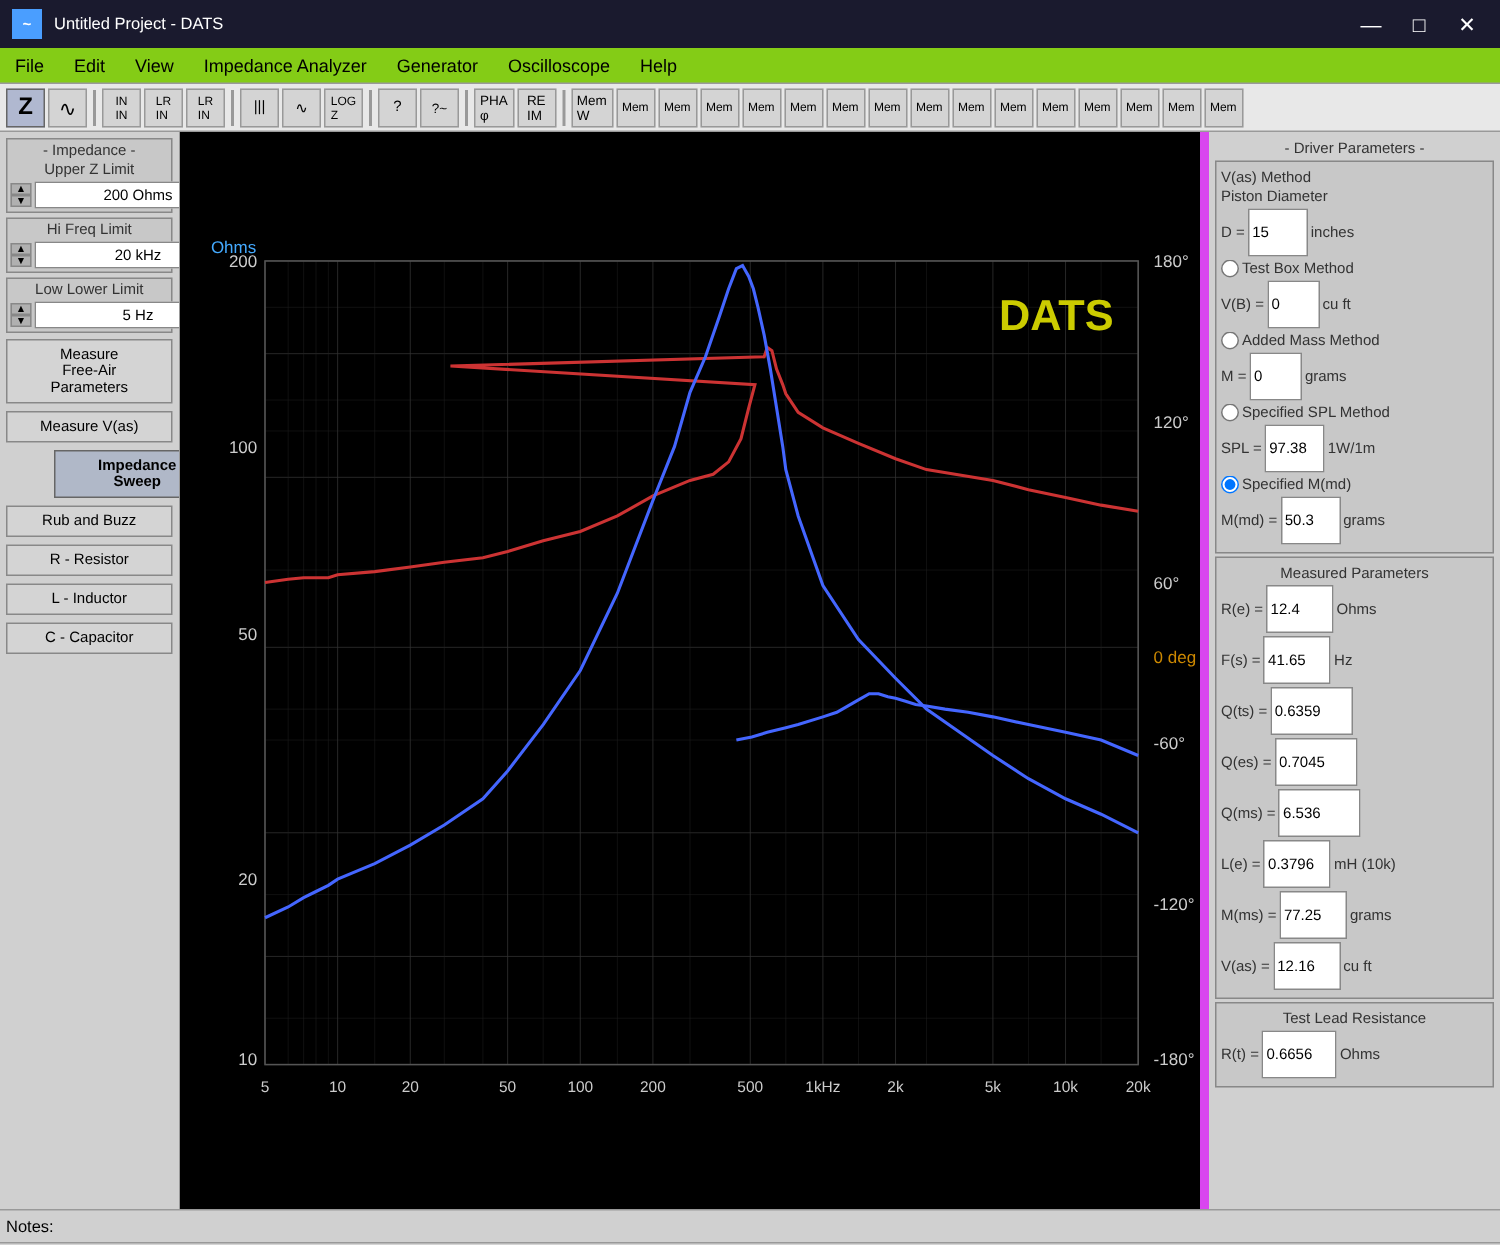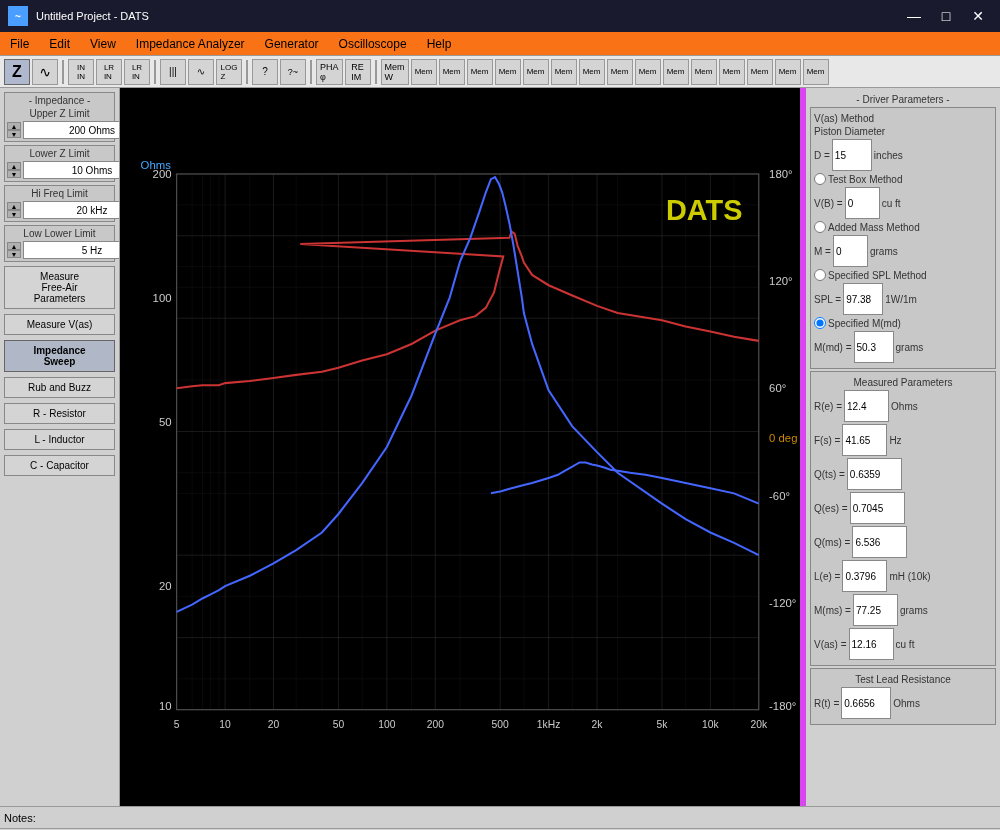--- a/index.html
+++ b/index.html
@@ -6,21 +6,21 @@
     body { width: 1000px; height: 830px; background: #c0c0c0; font-family: 'Segoe UI', Tahoma, Arial, sans-serif; font-size: 11px; overflow: hidden; }
     
     
     #titlebar { background: #1a1a2e; height: 32px; display: flex; align-items: center; justify-content: space-between; padding: 0 8px; color: white; }
     #titlebar-left { display: flex; align-items: center; gap: 8px; }
     #titlebar-icon { width: 20px; height: 20px; background: #4a9eff; display: flex; align-items: center; justify-content: center; font-weight: bold; font-size: 10px; color: white; }
     #titlebar-controls { display: flex; gap: 4px; }
     .title-btn { width: 28px; height: 22px; display: flex; align-items: center; justify-content: center; cursor: pointer; font-size: 14px; color: white; }
     
     
-    #menubar { background: #f97316; height: 24px; display: flex; align-items: center; border-bottom: 1px solid #999; text-align: center; }
+    #menubar { background: #84cc16; height: 24px; display: flex; align-items: center; border-bottom: 1px solid #999; text-align: center; }
     .menu-item { padding: 2px 10px; cursor: pointer; font-size: 12px; height: 100%; display: flex; align-items: center; }
     
     
     #toolbar { background: #e8e8e8; height: 32px; display: flex; align-items: center; padding: 2px 4px; border-bottom: 1px solid #999; gap: 2px; overflow: hidden; }
     .toolbar-btn { height: 26px; min-width: 26px; padding: 0 3px; background: #d4d4d4; border: 1px solid #999; cursor: pointer; display: flex; align-items: center; justify-content: center; font-size: 10px; }
     .toolbar-btn.active { background: #b0b8d0; border: 1px solid #666; }
     .toolbar-sep { width: 2px; height: 24px; background: #999; margin: 0 2px; }
     .toolbar-z { font-weight: bold; font-size: 14px; width: 20px; }
     
     
@@ -129,30 +129,20 @@
       <div class="param-label">Upper Z Limit</div>
       <div class="param-input-row">
         <div class="param-spinner">
           <div class="spin-btn">▲</div>
           <div class="spin-btn">▼</div>
         </div>
         <input class="param-input" type="text" value="200 Ohms" style="">
       </div>
     </div>
 
-    <div class="param-group">
-      <div class="param-label">Lower Z Limit</div>
-      <div class="param-input-row">
-        <div class="param-spinner">
-          <div class="spin-btn">▲</div>
-          <div class="spin-btn">▼</div>
-        </div>
-        <input class="param-input" type="text" value="10 Ohms" style="">
-      </div>
-    </div>
 
     <div class="param-group">
       <div class="param-label">Hi Freq Limit</div>
       <div class="param-input-row">
         <div class="param-spinner">
           <div class="spin-btn">▲</div>
           <div class="spin-btn">▼</div>
         </div>
         <input class="param-input" type="text" value="20 kHz" style="">
       </div>
@@ -166,21 +156,21 @@
           <div class="spin-btn">▼</div>
         </div>
         <input class="param-input" type="text" value="5 Hz" style="">
       </div>
     </div>
 
     <button class="left-btn" style="white-space:pre-line;">Measure
 Free-Air
 Parameters</button>
     <button class="left-btn">Measure V(as)</button>
-    <button class="left-btn active" style="white-space:pre-line;">Impedance
+    <button class="left-btn active" style="white-space:pre-line;margin-left:32px;">Impedance
 Sweep</button>
     <button class="left-btn">Rub and Buzz</button>
     <button class="left-btn">R - Resistor</button>
     <button class="left-btn">L - Inductor</button>
     <button class="left-btn">C - Capacitor</button>
   </div>
 
   <div id="chart-area">
     <svg id="chart-canvas" viewBox="0 0 660 570" xmlns="http://www.w3.org/2000/svg">
 

